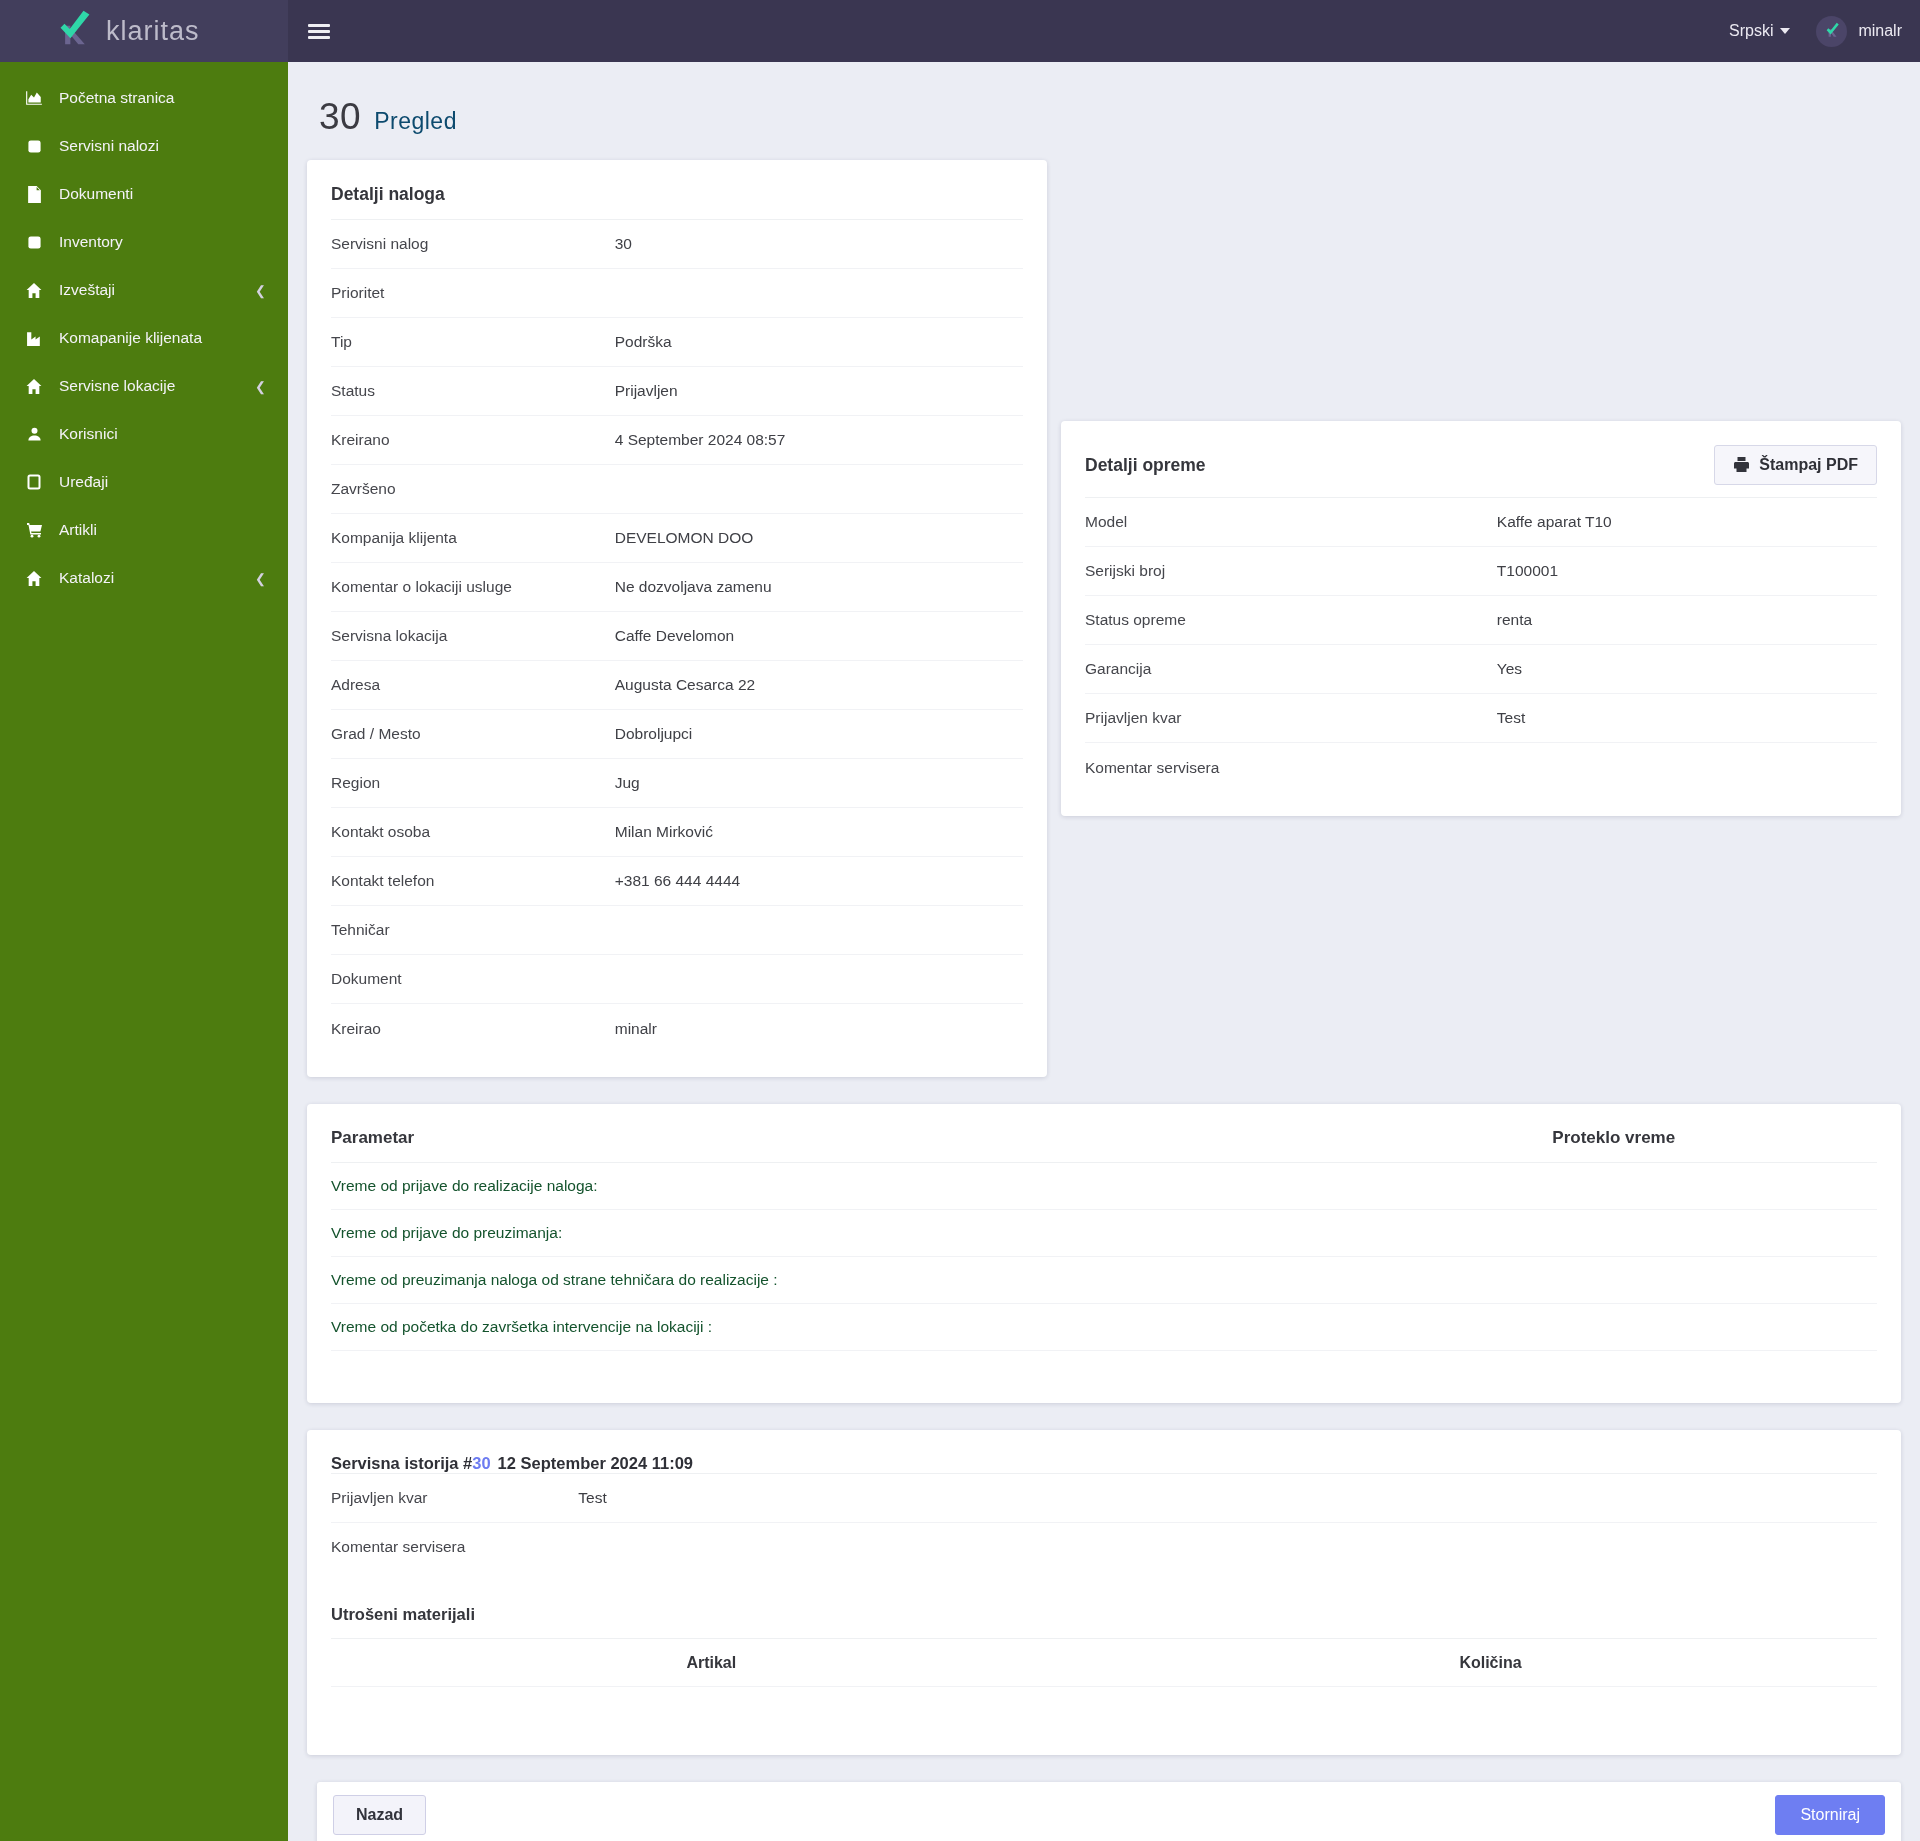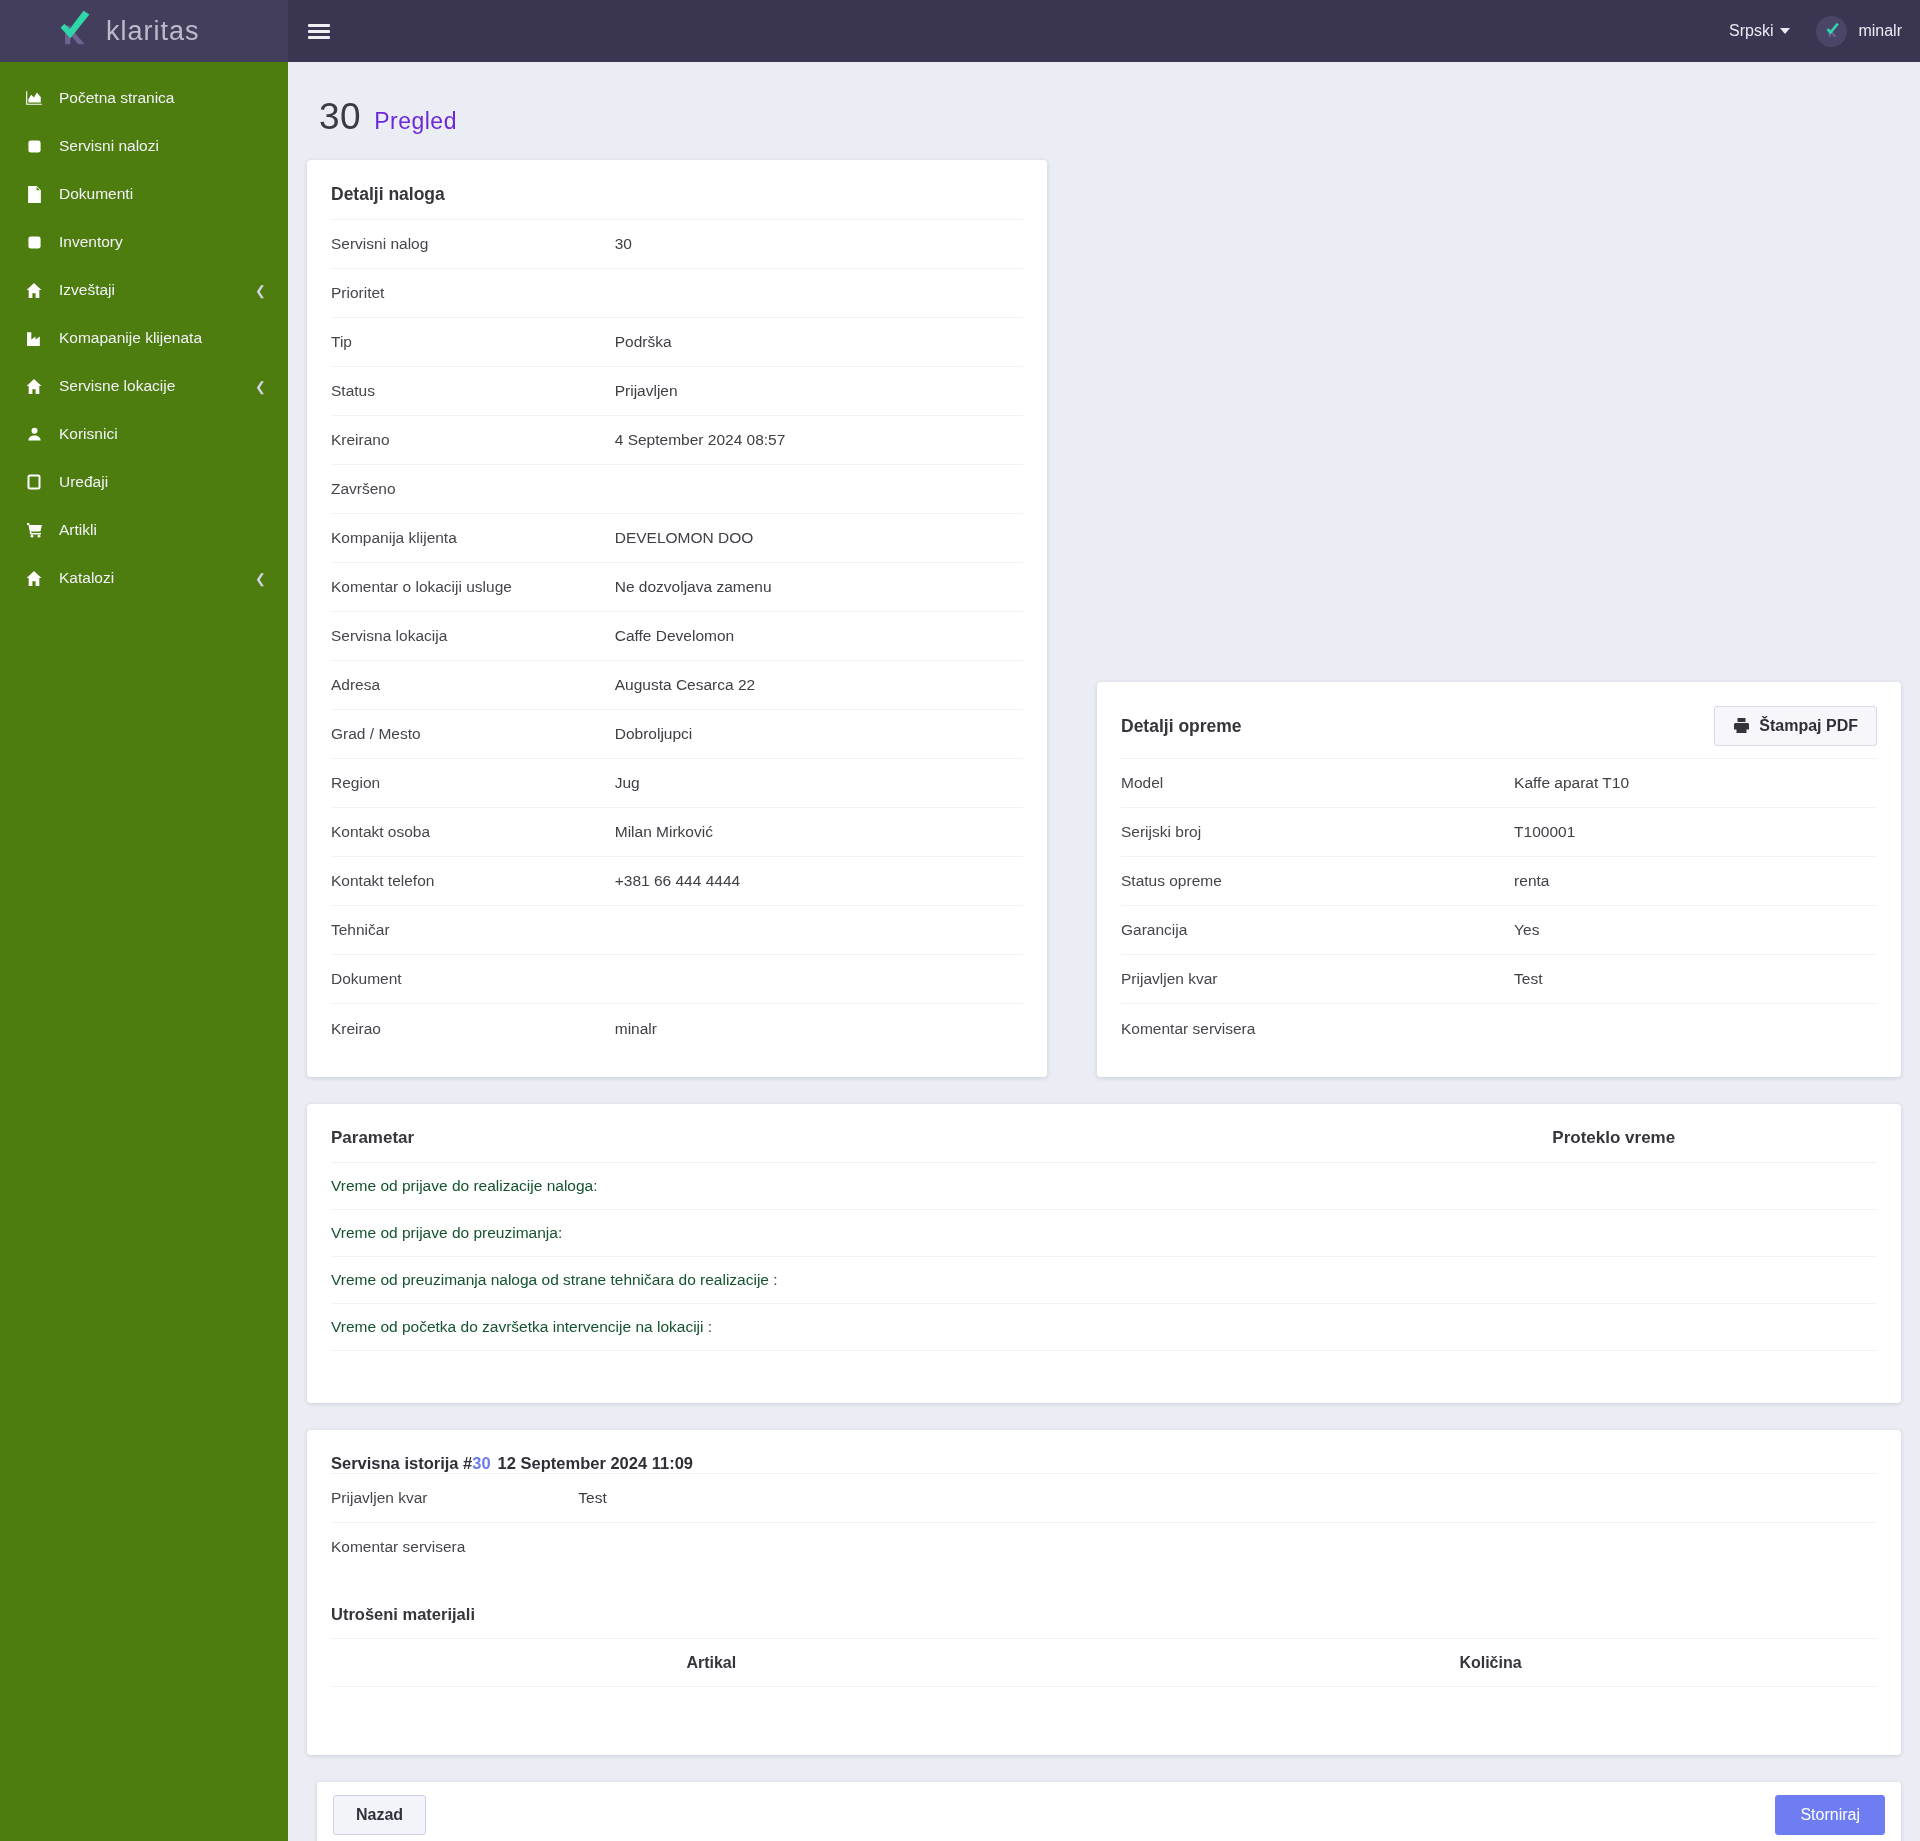--- a/index.html
+++ b/index.html
@@ -40,28 +40,28 @@
     padding:15px 22px 15px 24px; color:#f4f3f8; font-size:15.5px; cursor:pointer;
   }
   .side-item .ico { width:20px; display:flex; justify-content:center; flex:0 0 20px; }
   .side-item .lbl { flex:1; }
   .side-item .chev { color:#d4d1e1; font-size:13px; }
 
   
   .content { margin-left:288px; padding:20px 19px 0 19px; }
   .page-title { margin:14px 0 22px 12px; display:flex; align-items:baseline; gap:13px; }
   .page-title .big { font-size:37px; font-weight:400; color:#3b3b42; letter-spacing:.5px; }
-  .page-title .sub { font-size:23px; color:#6d28d9; font-weight:300; letter-spacing:.5px; }
+  .page-title .sub { font-size:23px; color:#0c4a6e; font-weight:300; letter-spacing:.5px; }
 
   .card {
     background:#fff; border-radius:4px;
     box-shadow:0 1px 4px rgba(45,45,80,.16);
     padding:24px;
   }
-  .row-1 { display:flex; align-items:flex-end; gap:50px; }
+  .row-1 { display:flex; align-items:center; gap:14px; }
   .card-order { flex:0 0 740px; }
   .card-equip { flex:1; }
 
   .card-title { font-size:17.5px; font-weight:bold; color:#35363c; }
   .title-line { border-bottom:1px solid #eef0f2; padding-bottom:14px; }
 
   .drow { display:flex; align-items:center; border-bottom:1px solid #f1f2f5; min-height:49px; font-size:15.5px; }
   .drow:last-child { border-bottom:none; }
   .drow .dl { color:#45464c; }
   .drow .dv { color:#3f4046; }

